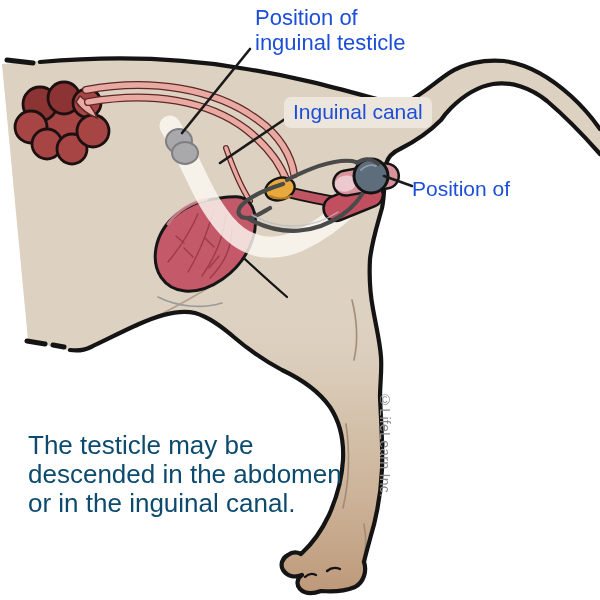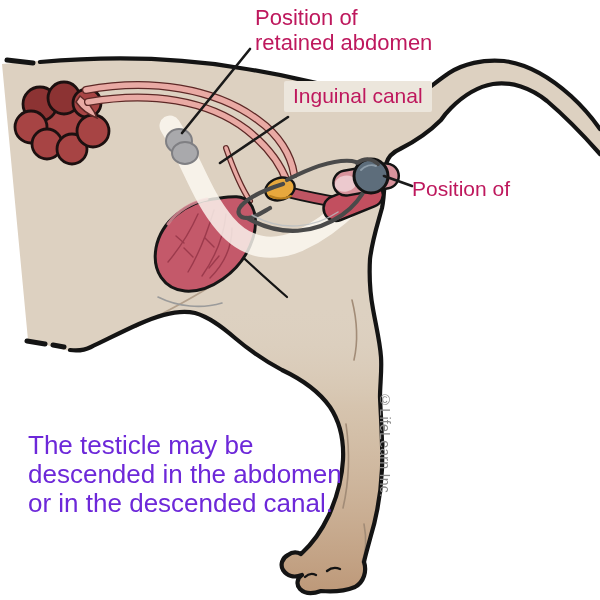--- a/index.html
+++ b/index.html
@@ -1,24 +1,24 @@
 <!DOCTYPE html>
 <html><head>
 <meta charset="utf-8">
 <style>
   html,body{margin:0;padding:0;background:#fff;}
   .stage{position:relative;width:600px;height:600px;background:#fff;overflow:hidden;
          font-family:"Liberation Sans",sans-serif;}
   .stage svg{position:absolute;left:0;top:0;}
-  .lbl{position:absolute;color:#be185d;white-space:nowrap;}
+  .lbl{position:absolute;color:#1d4ed8;white-space:nowrap;}
   .lbl-retained{left:255px;top:6px;font-size:22px;line-height:24.5px;}
-  .lbl-inguinal{left:284px;top:81px;font-size:21px;line-height:25px;
-                background:#ece6dc;border-radius:2px;padding:2px 9px 4px;}
+  .lbl-inguinal{left:284px;top:97px;font-size:21px;line-height:25px;
+                background:#ece6dc;border-radius:7px;padding:2px 9px 4px;}
   .lbl-descended{left:412px;top:175px;font-size:21px;line-height:27px;}
-  .caption{position:absolute;left:28px;top:431px;font-size:26px;line-height:29px;color:#6d28d9;}
+  .caption{position:absolute;left:28px;top:431px;font-size:26px;line-height:29px;color:#0c4a6e;}
   .credit{position:absolute;left:377px;top:392px;writing-mode:vertical-rl;
           font-size:14px;letter-spacing:0.3px;color:#8b8b8b;}
 </style>
 </head>
 <body>
 
 <div class="stage">
 
 <svg width="600" height="600" viewBox="0 0 600 600">
   <defs>
@@ -143,30 +143,30 @@
 
   <g stroke="#1a1a1a" stroke-width="2.6" stroke-linecap="round">
     <line x1="250" y1="49" x2="182" y2="133"></line>
     <line x1="288" y1="117" x2="220" y2="163"></line>
     <line x1="412" y1="186" x2="384" y2="176"></line>
   </g>
 </svg>
 
 <div class="lbl lbl-retained">
   <div>Position of</div>
-  <div>retained abdomen</div>
+  <div>inguinal testicle</div>
 </div>
 
 <div class="lbl lbl-inguinal">Inguinal canal</div>
 
 <div class="lbl lbl-descended">
   <div>Position of</div>
 </div>
 
 <div class="caption">
   <div>The testicle may be</div>
   <div>descended in the abdomen</div>
-  <div>or in the descended canal.</div>
+  <div>or in the inguinal canal.</div>
 </div>
 
 <div class="credit">©LifeLearn Inc.</div>
 
 </div>
 
 </body></html>

